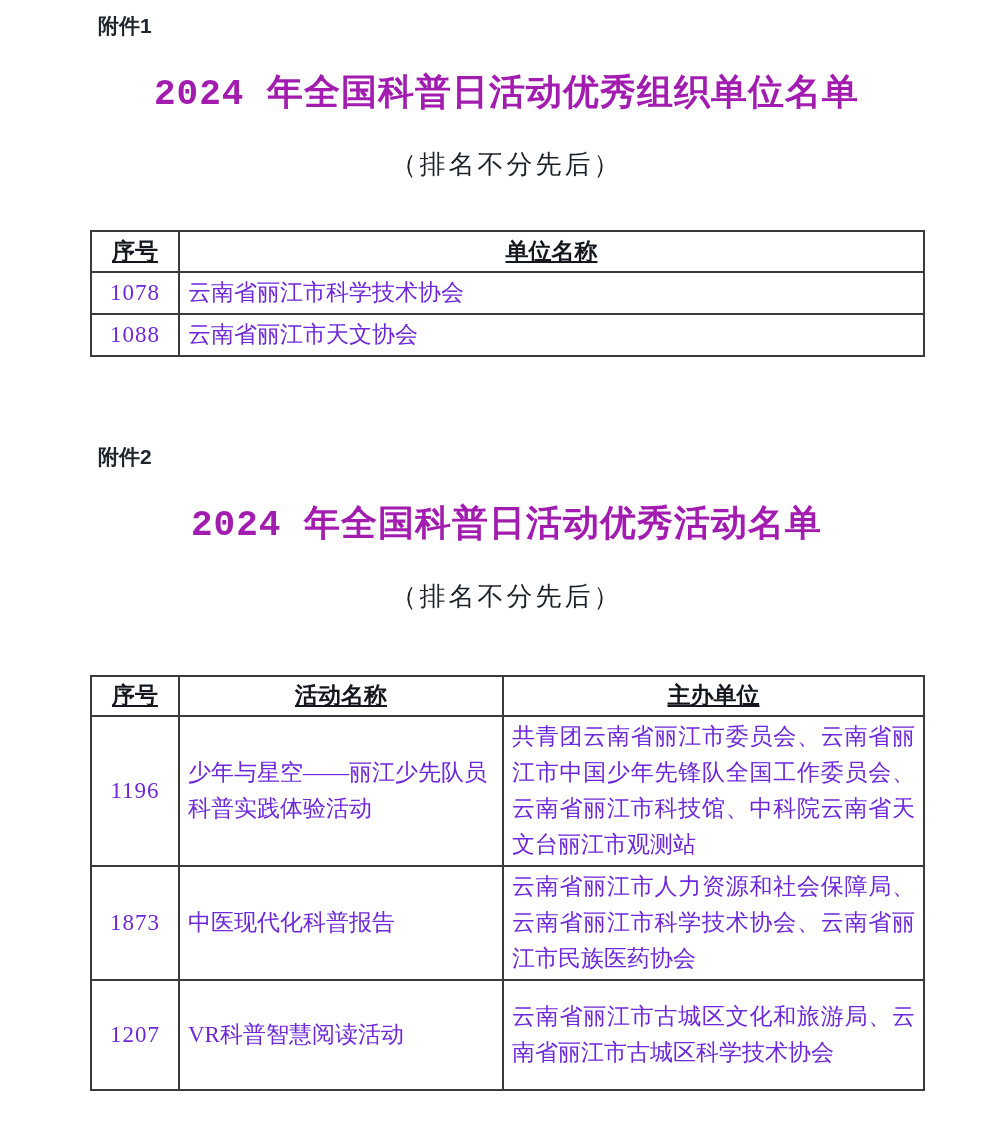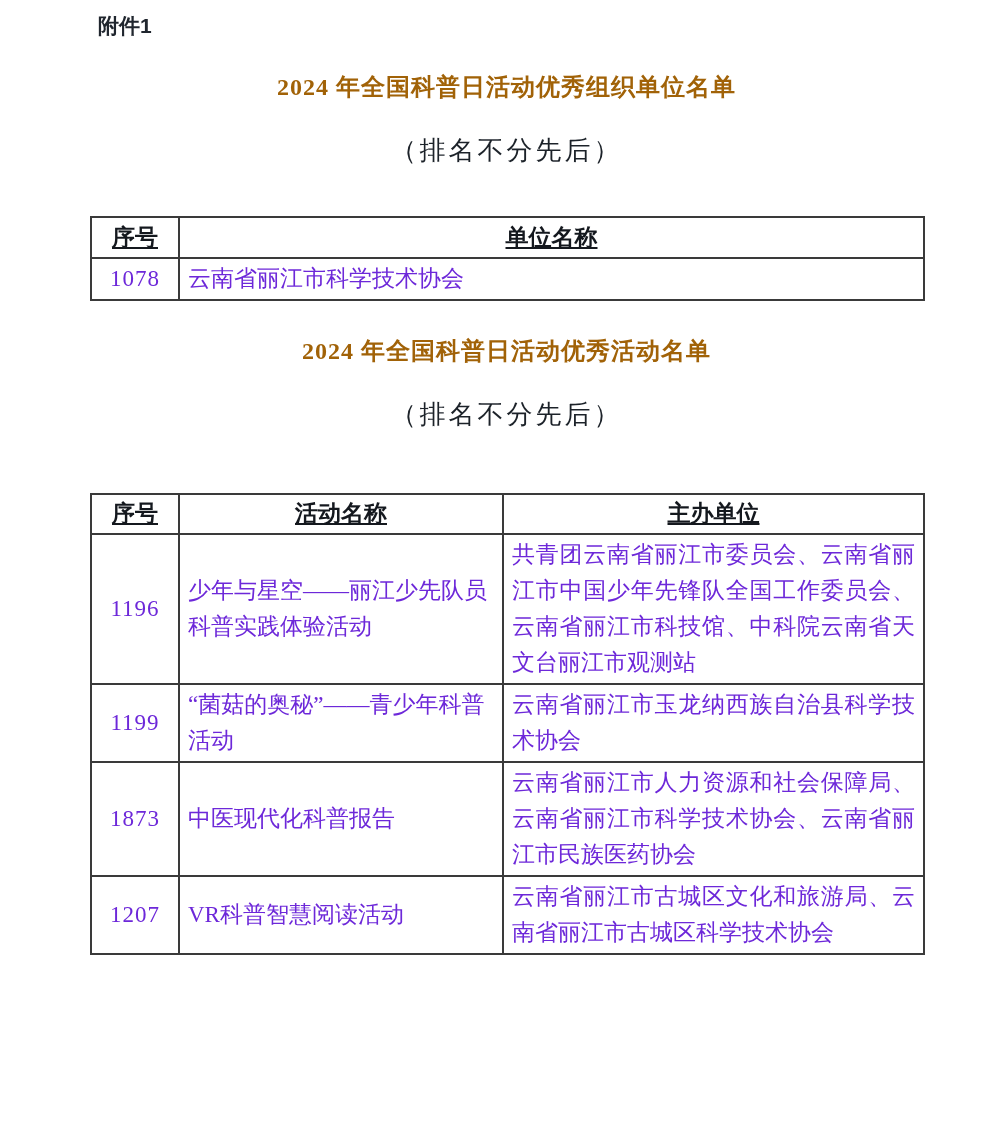--- a/index.html
+++ b/index.html
@@ -18,25 +18,25 @@
   }
   .att-label {
     font-family: "Liberation Sans", sans-serif;
     font-weight: bold;
     font-size: 21px;
     color: #20262e;
     padding-left: 8px;
     line-height: 1.1;
   }
   .doc-title {
-    font-family: Liberation Serif, serif;
+    font-family: Liberation Mono, monospace;
     font-weight: bold;
-    font-size: 24px;
+    font-size: 36px;
     line-height: 1.2;
-    color: #a16207;
+    color: #a21caf;
     text-align: center;
     margin: 36px 0 0 0;
     letter-spacing: 1px;
   }
   .subtitle {
     font-family: "Liberation Serif", serif;
     font-size: 26px;
     color: #1c2229;
     text-align: center;
     margin-top: 31px;
@@ -105,25 +105,30 @@
           <tr>
             <th>序号</th>
             <th>单位名称</th>
           </tr>
         </thead>
         <tbody>
           <tr>
             <td class="num">1078</td>
             <td>云南省丽江市科学技术协会</td>
           </tr>
+          <tr>
+            <td class="num">1088</td>
+            <td>云南省丽江市天文协会</td>
+          </tr>
         </tbody>
       </table>
     </section>
 
     <section>
+      <div class="att-label sec2-label">附件2</div>
       <h1 class="doc-title">2024 年全国科普日活动优秀活动名单</h1>
       <div class="subtitle">（排名不分先后）</div>
 
       <table class="t2">
         <colgroup>
           <col style="width:88px">
           <col style="width:324px">
           <col style="width:421px">
         </colgroup>
         <thead>
@@ -133,25 +138,20 @@
             <th>主办单位</th>
           </tr>
         </thead>
         <tbody>
           <tr>
             <td class="num">1196</td>
             <td>少年与星空——丽江少先队员科普实践体验活动</td>
             <td class="host">共青团云南省丽江市委员会、云南省丽江市中国少年先锋队全国工作委员会、云南省丽江市科技馆、中科院云南省天文台丽江市观测站</td>
           </tr>
           <tr>
-            <td class="num">1199</td>
-            <td>“菌菇的奥秘”——青少年科普活动</td>
-            <td class="host">云南省丽江市玉龙纳西族自治县科学技术协会</td>
-          </tr>
-          <tr>
             <td class="num">1873</td>
             <td>中医现代化科普报告</td>
             <td class="host">云南省丽江市人力资源和社会保障局、云南省丽江市科学技术协会、云南省丽江市民族医药协会</td>
           </tr>
           <tr>
             <td class="num">1207</td>
             <td>VR科普智慧阅读活动</td>
             <td class="host">云南省丽江市古城区文化和旅游局、云南省丽江市古城区科学技术协会</td>
           </tr>
         </tbody>

